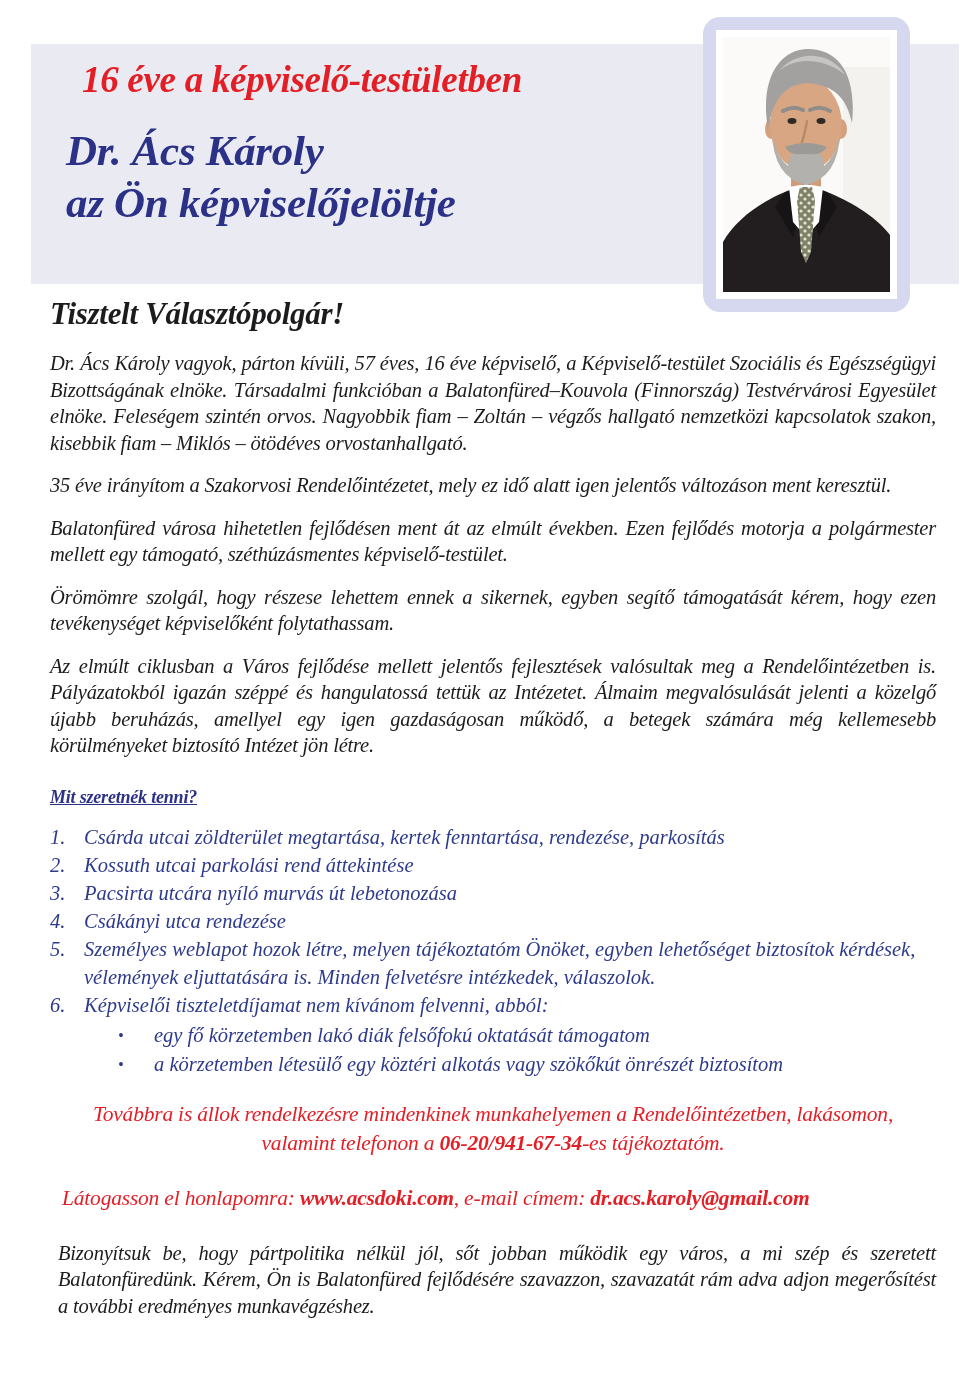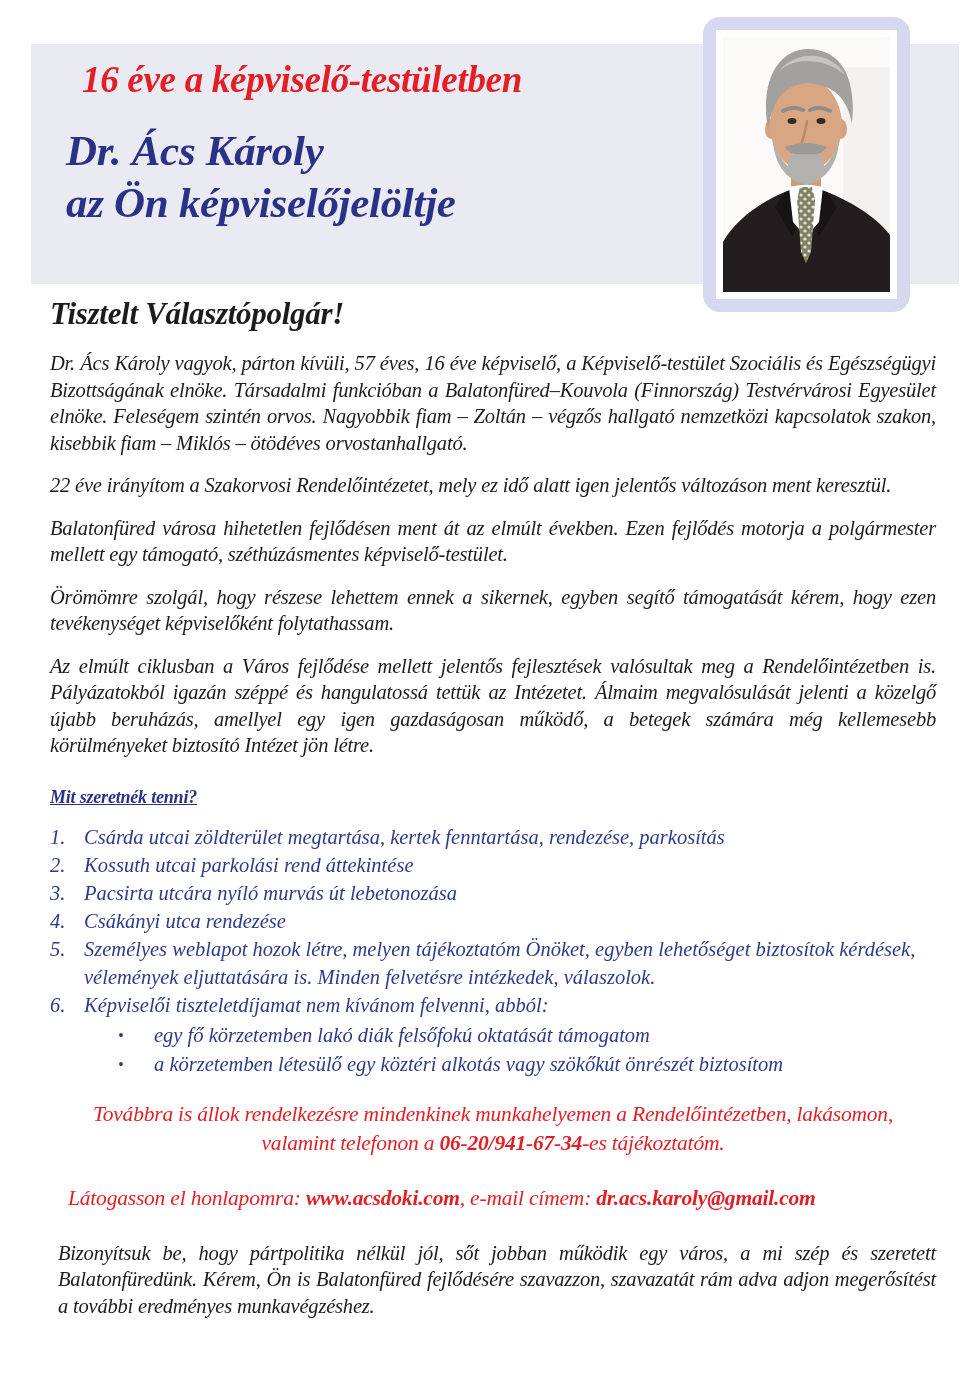--- a/index.html
+++ b/index.html
@@ -61,21 +61,21 @@
   .sub-bullet{display:flex;line-height:29.5px;}
   .sub-bullet .dot{width:36px;flex:0 0 36px;margin-left:68px;text-align:left;font-size:16px;}
   
   .availability{
     margin:20px auto 0 auto;max-width:845px;
     color:#e31e25;font-size:21.5px;line-height:29px;text-align:center;
     letter-spacing:-0.2px;
   }
   .bold-red{font-weight:700;}
   .contact-line{
-    margin:26px 0 0 18px;color:#e31e25;font-size:21.5px;line-height:29px;
+    margin:26px 0 0 12px;color:#e31e25;font-size:21.5px;line-height:29px;
     text-align:left;letter-spacing:-0.2px;
   }
   .closing{
     margin:27px 0 0 8px;font-size:20.5px;line-height:26.5px;text-align:justify;
     letter-spacing:-0.2px;
   }
 </style>
 </head>
 <body>
 
@@ -137,21 +137,21 @@
 
         <path d="M84,84 Q81,100 79,105" stroke="#b98a67" stroke-width="2.5" fill="none" stroke-linecap="round"></path>
       </svg>
     </div>
   </div>
 
   <div class="main">
     <h2 class="salutation">Tisztelt Választópolgár!</h2>
 
     <p class="para">Dr. Ács Károly vagyok, párton kívüli, 57 éves, 16 éve képviselő, a Képviselő-testület Szociális és Egészségügyi Bizottságának elnöke. Társadalmi funkcióban a Balatonfüred–Kouvola (Finnország) Testvérvárosi Egyesület elnöke. Feleségem szintén orvos. Nagyobbik fiam – Zoltán – végzős hallgató nemzetközi kapcsolatok szakon, kisebbik fiam – Miklós – ötödéves orvostanhallgató.</p>
-    <p class="para">22 éve irányítom a Szakorvosi Rendelőintézetet, mely ez idő alatt igen jelentős változáson ment keresztül.</p>
+    <p class="para">35 éve irányítom a Szakorvosi Rendelőintézetet, mely ez idő alatt igen jelentős változáson ment keresztül.</p>
     <p class="para">Balatonfüred városa hihetetlen fejlődésen ment át az elmúlt években. Ezen fejlődés motorja a polgármester mellett egy támogató, széthúzásmentes képviselő-testület.</p>
     <p class="para">Örömömre szolgál, hogy részese lehettem ennek a sikernek, egyben segítő támogatását kérem, hogy ezen tevékenységet képviselőként folytathassam.</p>
     <p class="para">Az elmúlt ciklusban a Város fejlődése mellett jelentős fejlesztések valósultak meg a Rendelőintézetben is. Pályázatokból igazán széppé és hangulatossá tettük az Intézetet. Álmaim megvalósulását jelenti a közelgő újabb beruházás, amellyel egy igen gazdaságosan működő, a betegek számára még kellemesebb körülményeket biztosító Intézet jön létre.</p>
 
     <h3 class="list-title">Mit szeretnék tenni?</h3>
 
     <div class="todo-list">
       <div class="todo-item">
         <span class="todo-num">1.</span>
         <span class="todo-text">Csárda utcai zöldterület megtartása, kertek fenntartása, rendezése, parkosítás</span>

